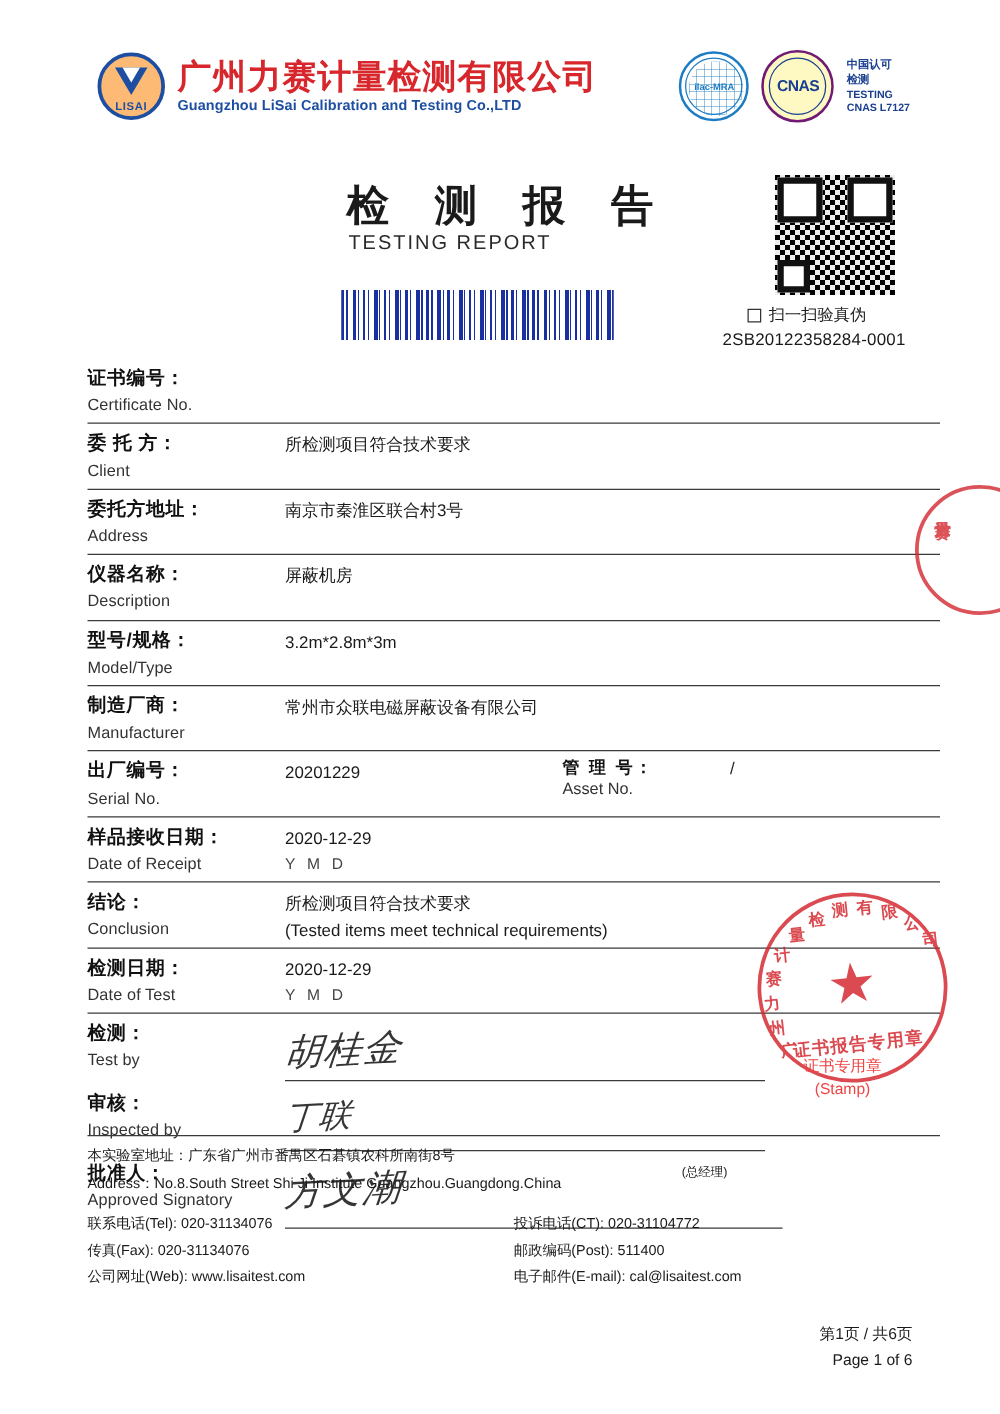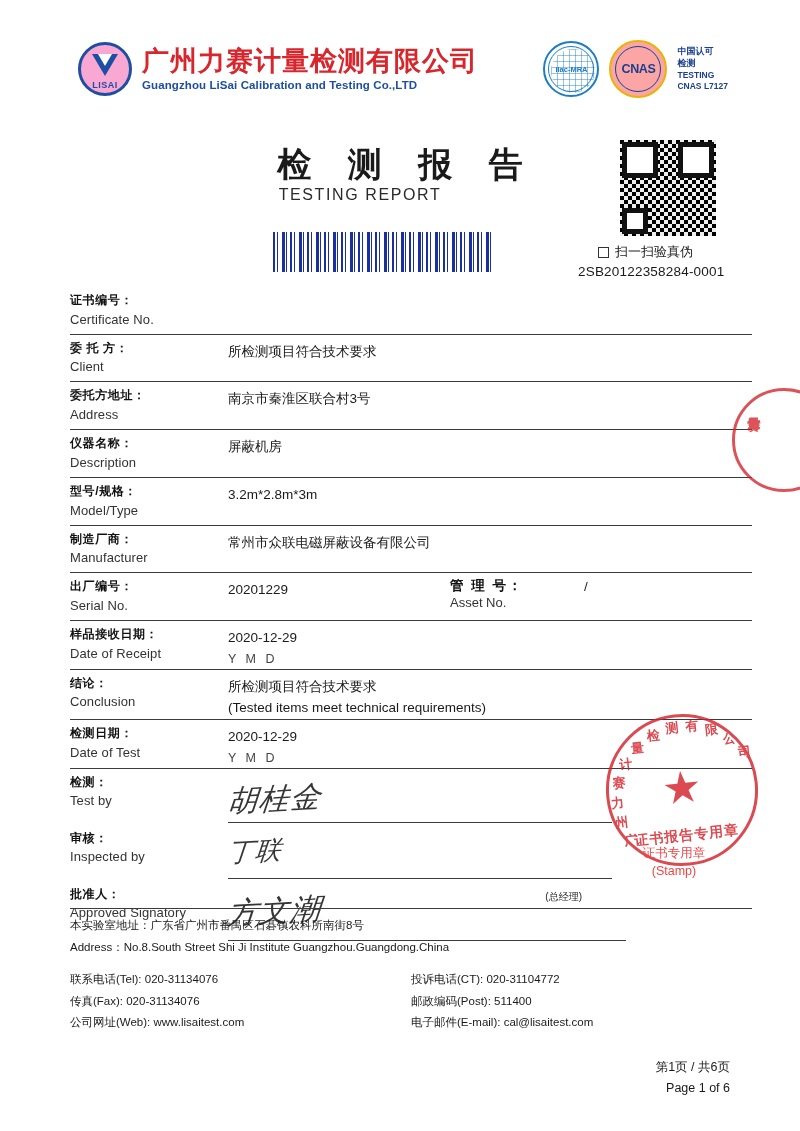--- a/index.html
+++ b/index.html
@@ -25,21 +25,21 @@
     display: flex;
     align-items: center;
     padding-left: 78px;
   }
   .logo-mark {
     width: 54px; height: 54px;
     border-radius: 50%;
     border: 3px solid #1d4ea1;
     position: relative;
     flex: 0 0 auto;
-    background: #f9a8d4;
+    background: #fdba74;
   }
   .logo-mark .v {
     position: absolute;
     left: 50%; top: 9px;
     transform: translateX(-50%);
     width: 0; height: 0;
     border-left: 13px solid transparent;
     border-right: 13px solid transparent;
     border-top: 22px solid #1d4ea1;
   }
@@ -115,24 +115,24 @@
     left: 6px; top: 6px;
     width: 44px; height: 44px;
     border-radius: 50%;
     background:
       repeating-linear-gradient(to bottom, rgba(28,124,196,.45) 0 1px, transparent 1px 6px),
       repeating-linear-gradient(to right, rgba(28,124,196,.45) 0 1px, transparent 1px 6px);
   }
   .cnas {
     width: 58px; height: 58px;
     border-radius: 50%;
-    border: 2px solid #eab308;
+    border: 2px solid #701a75;
     display: flex; align-items: center; justify-content: center;
     position: relative;
-    background: #fca5a5;
+    background: #fef9c3;
   }
   .cnas .ring {
     position: absolute; left: 4px; top: 4px; right: 4px; bottom: 4px;
     border-radius: 50%;
     border: 1px solid #1a3f8f;
   }
   .cnas .txt {
     font-size: 12.5px;
     font-weight: bold;
     color: #1a3f8f;
@@ -244,21 +244,21 @@
   .label {
     width: 152px;
     flex: 0 0 152px;
     padding-top: 4px;
     padding-bottom: 4px;
     font-size: 13px;
     color: #1a1a1a;
     line-height: 1.55;
   }
   .label .cn {
-    font-size: 12px;
+    font-size: 15px;
     font-weight: bold;
     letter-spacing: 0.6px;
     display: block;
     color: #111;
   }
   .label .en {
     font-size: 13px;
     display: block;
     color: #333;
     letter-spacing: 0.1px;

